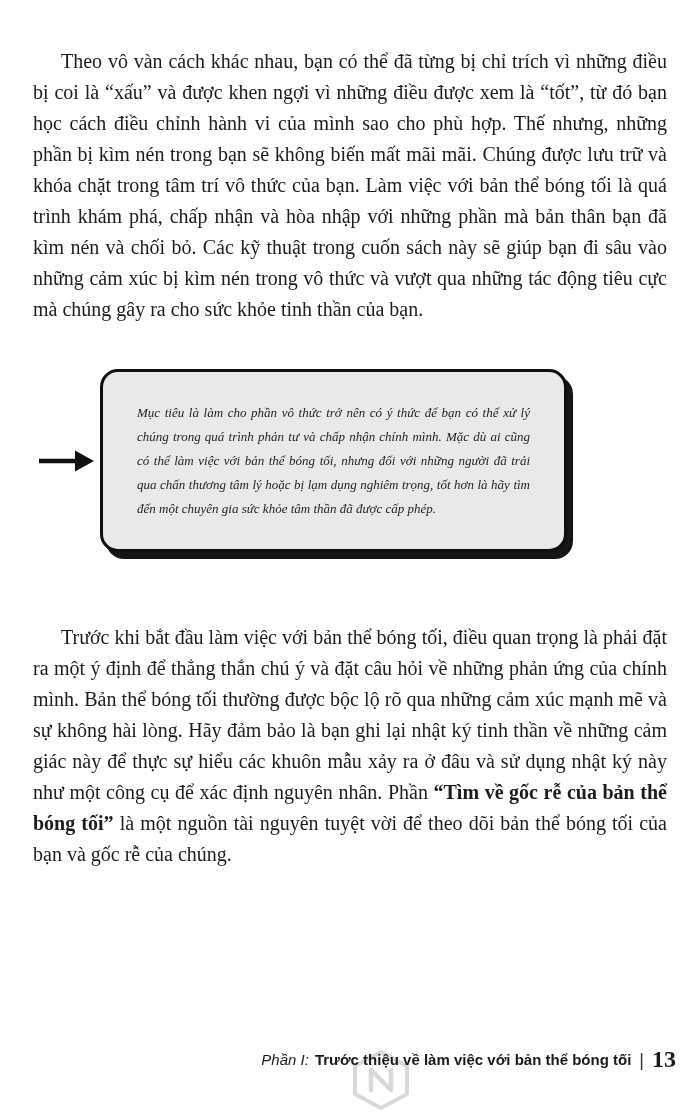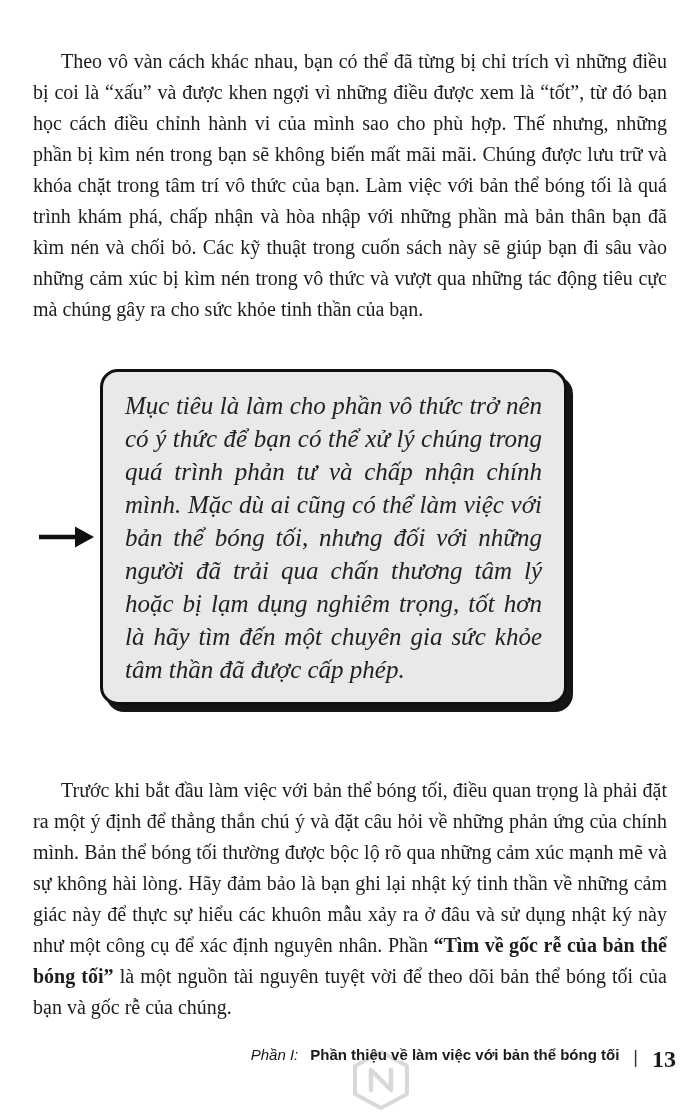--- a/index.html
+++ b/index.html
@@ -44,36 +44,36 @@
   .callout-box {
     flex: 1;
     background: #e9e9e9;
     border: 3px solid #101010;
     border-radius: 18px;
     box-shadow: 6px 7px 0 #151515;
     padding: 13px 18px 12px 18px;
     box-sizing: border-box;
   }
   .callout-text {
-    margin: 4px;
+    margin: 16px;
     font-style: italic;
-    font-size: 25px;
-    line-height: 33px;
+    font-size: 13px;
+    line-height: 24px;
     text-align: justify;
     color: #222;
   }
   .para-2 { margin-top: 70px; }
   .footer-line {
     position: absolute;
     top: 1046px;
     right: 24px;
     z-index: 2;
     display: flex;
-    align-items: flex-start;
-    gap: 12px;
+    align-items: center;
+    gap: 6px;
     font-family: "Liberation Sans", sans-serif;
     font-size: 15px;
     color: #1a1a1a;
     white-space: nowrap;
   }
   .f-italic { font-style: italic; font-weight: 400; }
   .f-bold { font-weight: 700; }
   .f-sep { font-weight: 300; font-size: 18px; color: #333; margin: 0 2px; position: relative; top: 1px; }
   .f-page { font-family: "Liberation Serif", serif; font-size: 24px; font-weight: 600; }
   .watermark {
@@ -121,18 +121,18 @@
 
   <div class="watermark">
     <svg class="wm-logo" width="62" height="60" viewBox="0 0 62 60" aria-hidden="true">
       <polygon points="31,2 57,16 57,44 31,58 5,44 5,16" fill="none" stroke="#d9d9d9" stroke-width="4" stroke-linejoin="round"></polygon>
       <polyline points="21,40 21,20 41,40 41,20" fill="none" stroke="#d9d9d9" stroke-width="4.5" stroke-linejoin="round" stroke-linecap="round"></polyline>
     </svg>
   </div>
 
   <div class="footer-line">
     <span class="f-italic">Phần I:</span>
-    <span class="f-bold">Phần thiệu về làm việc với bản thể bóng tối</span>
+    <span class="f-bold">Trước thiệu về làm việc với bản thể bóng tối</span>
     <span class="f-sep">|</span>
     <span class="f-page">13</span>
   </div>
 
 </div>
 
 </body></html>

